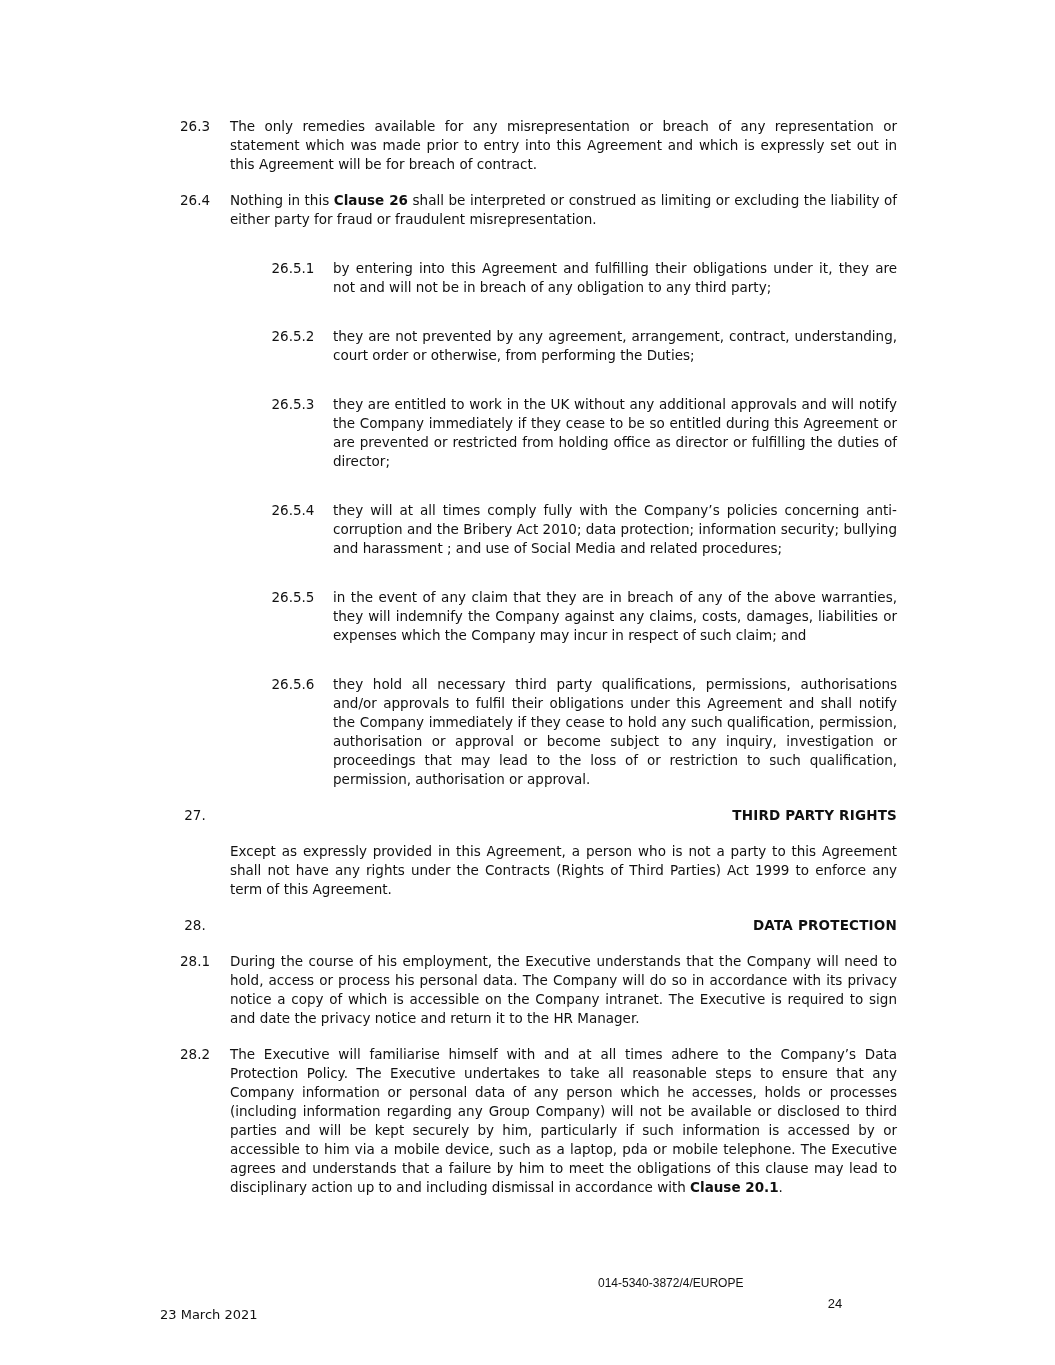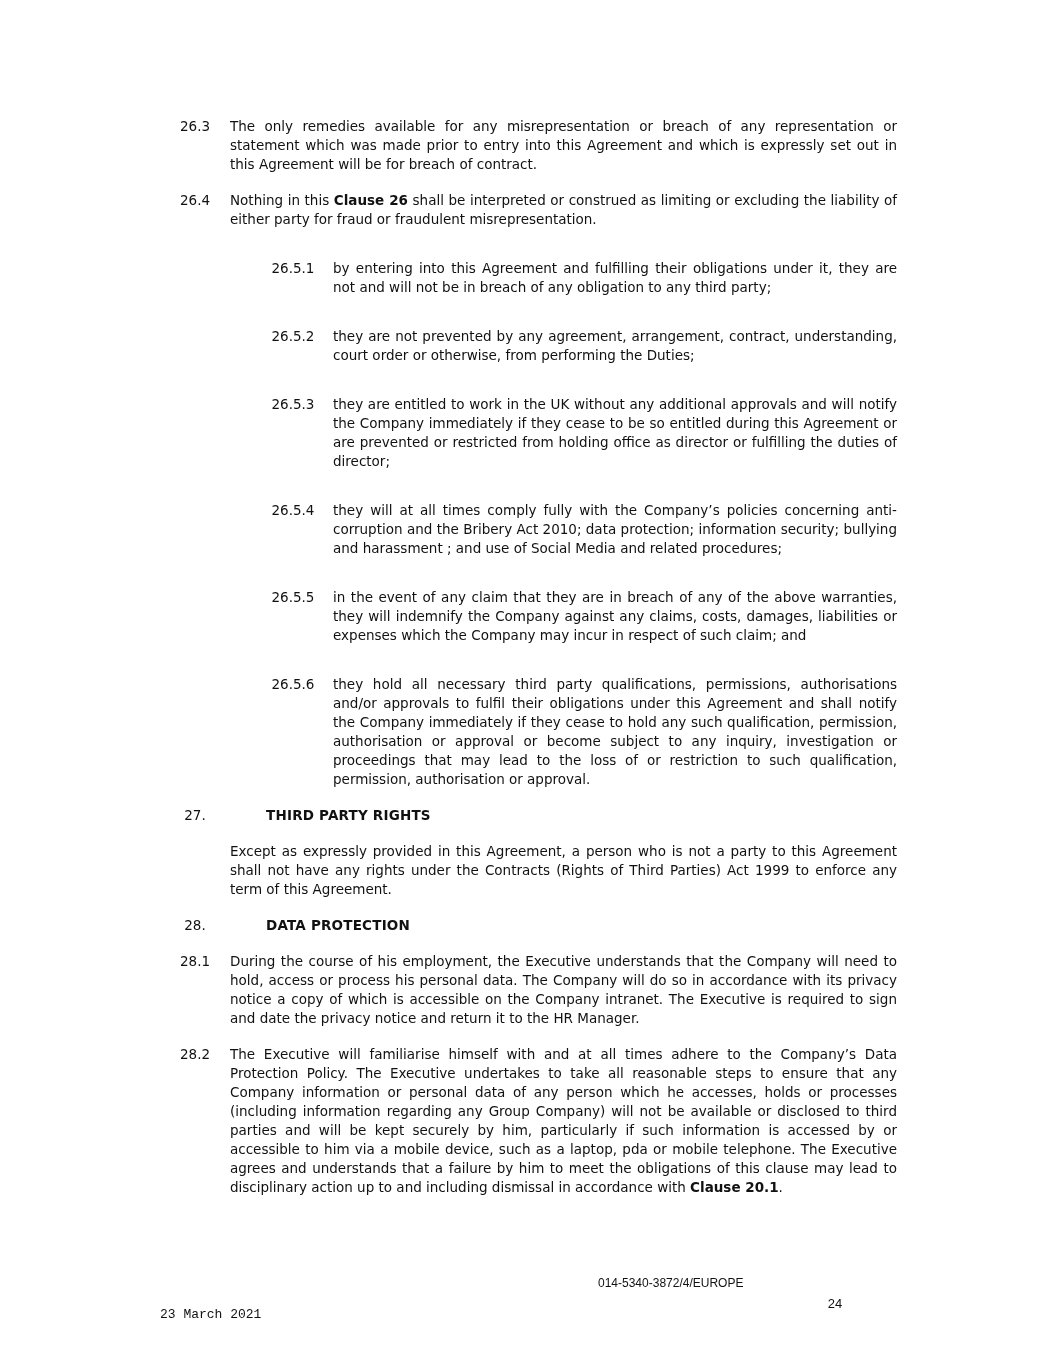--- a/index.html
+++ b/index.html
@@ -44,34 +44,33 @@
   }
   .clause.level2 {
     padding-left: 93px;
     margin-top: 30px;
   }
   .clause.level2 .num {
     flex: 0 0 80px;
   }
   .clause.heading .txt {
     font-weight: bold;
-    text-align: left;
+    text-align: right;
     letter-spacing: 0.2px;
     margin-left: 36px;
   }
   .clause b {
     font-weight: bold;
   }
   .footer-date {
     position: absolute;
     left: 160px;
     top: 1306px;
     font-size: 13px;
     line-height: 18px;
-    font-family: Liberation Mono, monospace;
   }
   .footer-pagenum {
     position: absolute;
     right: 160px;
     top: 1295px;
     width: 120px;
     text-align: center;
     font-size: 13px;
     line-height: 18px;
     font-family: "Liberation Sans", sans-serif;

